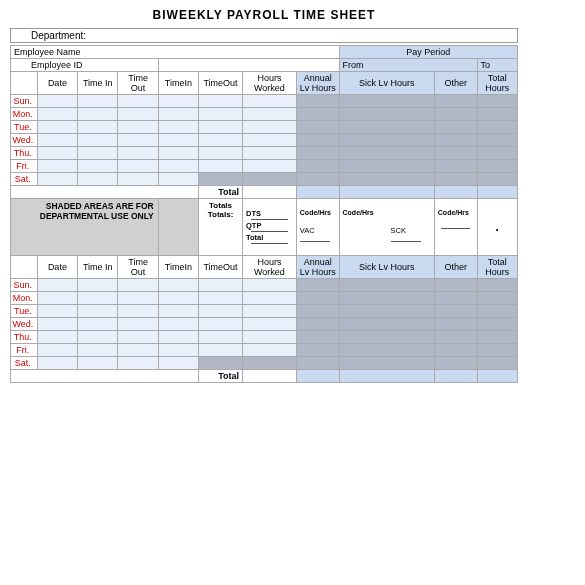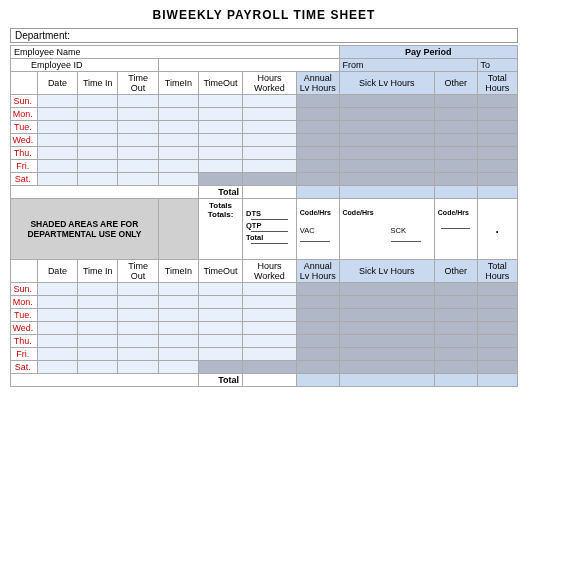--- a/index.html
+++ b/index.html
@@ -19,21 +19,21 @@
       text-align: center;
       font-size: 12px;
       font-weight: bold;
       margin-bottom: 6px;
       letter-spacing: 1px;
     }
     .dept-row {
       font-size: 10px;
       margin-bottom: 2px;
       border: 1px solid #999;
-      padding: 1px 4px;
+      padding: 1px 20px;
     }
     table {
       border-collapse: collapse;
       width: 100%;
     }
     td, th {
       border: 1px solid #aaa;
       padding: 1px 2px;
       font-size: 9px;
       text-align: center;
@@ -41,21 +41,21 @@
     }
     .emp-name-cell {
       background: #fff;
       text-align: left;
       padding-left: 3px;
       margin-top: 36px;
     }
     .pay-period-cell {
       background: #c8d9f0;
       text-align: center;
-      font-weight: bold;
+      font-weight: normal;
       margin-left: 36px;
     }
     .from-cell, .to-cell {
       background: #c8d9f0;
       text-align: left;
       padding-left: 3px;
     }
     .header-blue {
       background: #c8d9f0;
     }
@@ -73,22 +73,22 @@
       background: #e8f0fb;
     }
     .day-row td.day-label {
       background: #fff;
     }
     .day-row td.shaded {
       background: #b0b8c8;
     }
     .shaded-info {
       background: #d0d0d0;
-      text-align: center;
-      padding: 20px 4px;
+      text-align: right;
+      padding: 2px 4px;
       font-size: 8.5px;
       font-weight: bold;
       vertical-align: top;
     }
     .weekly-totals-cell {
       background: #fff;
       font-size: 8px;
       text-align: center;
       font-weight: bold;
       vertical-align: top;

